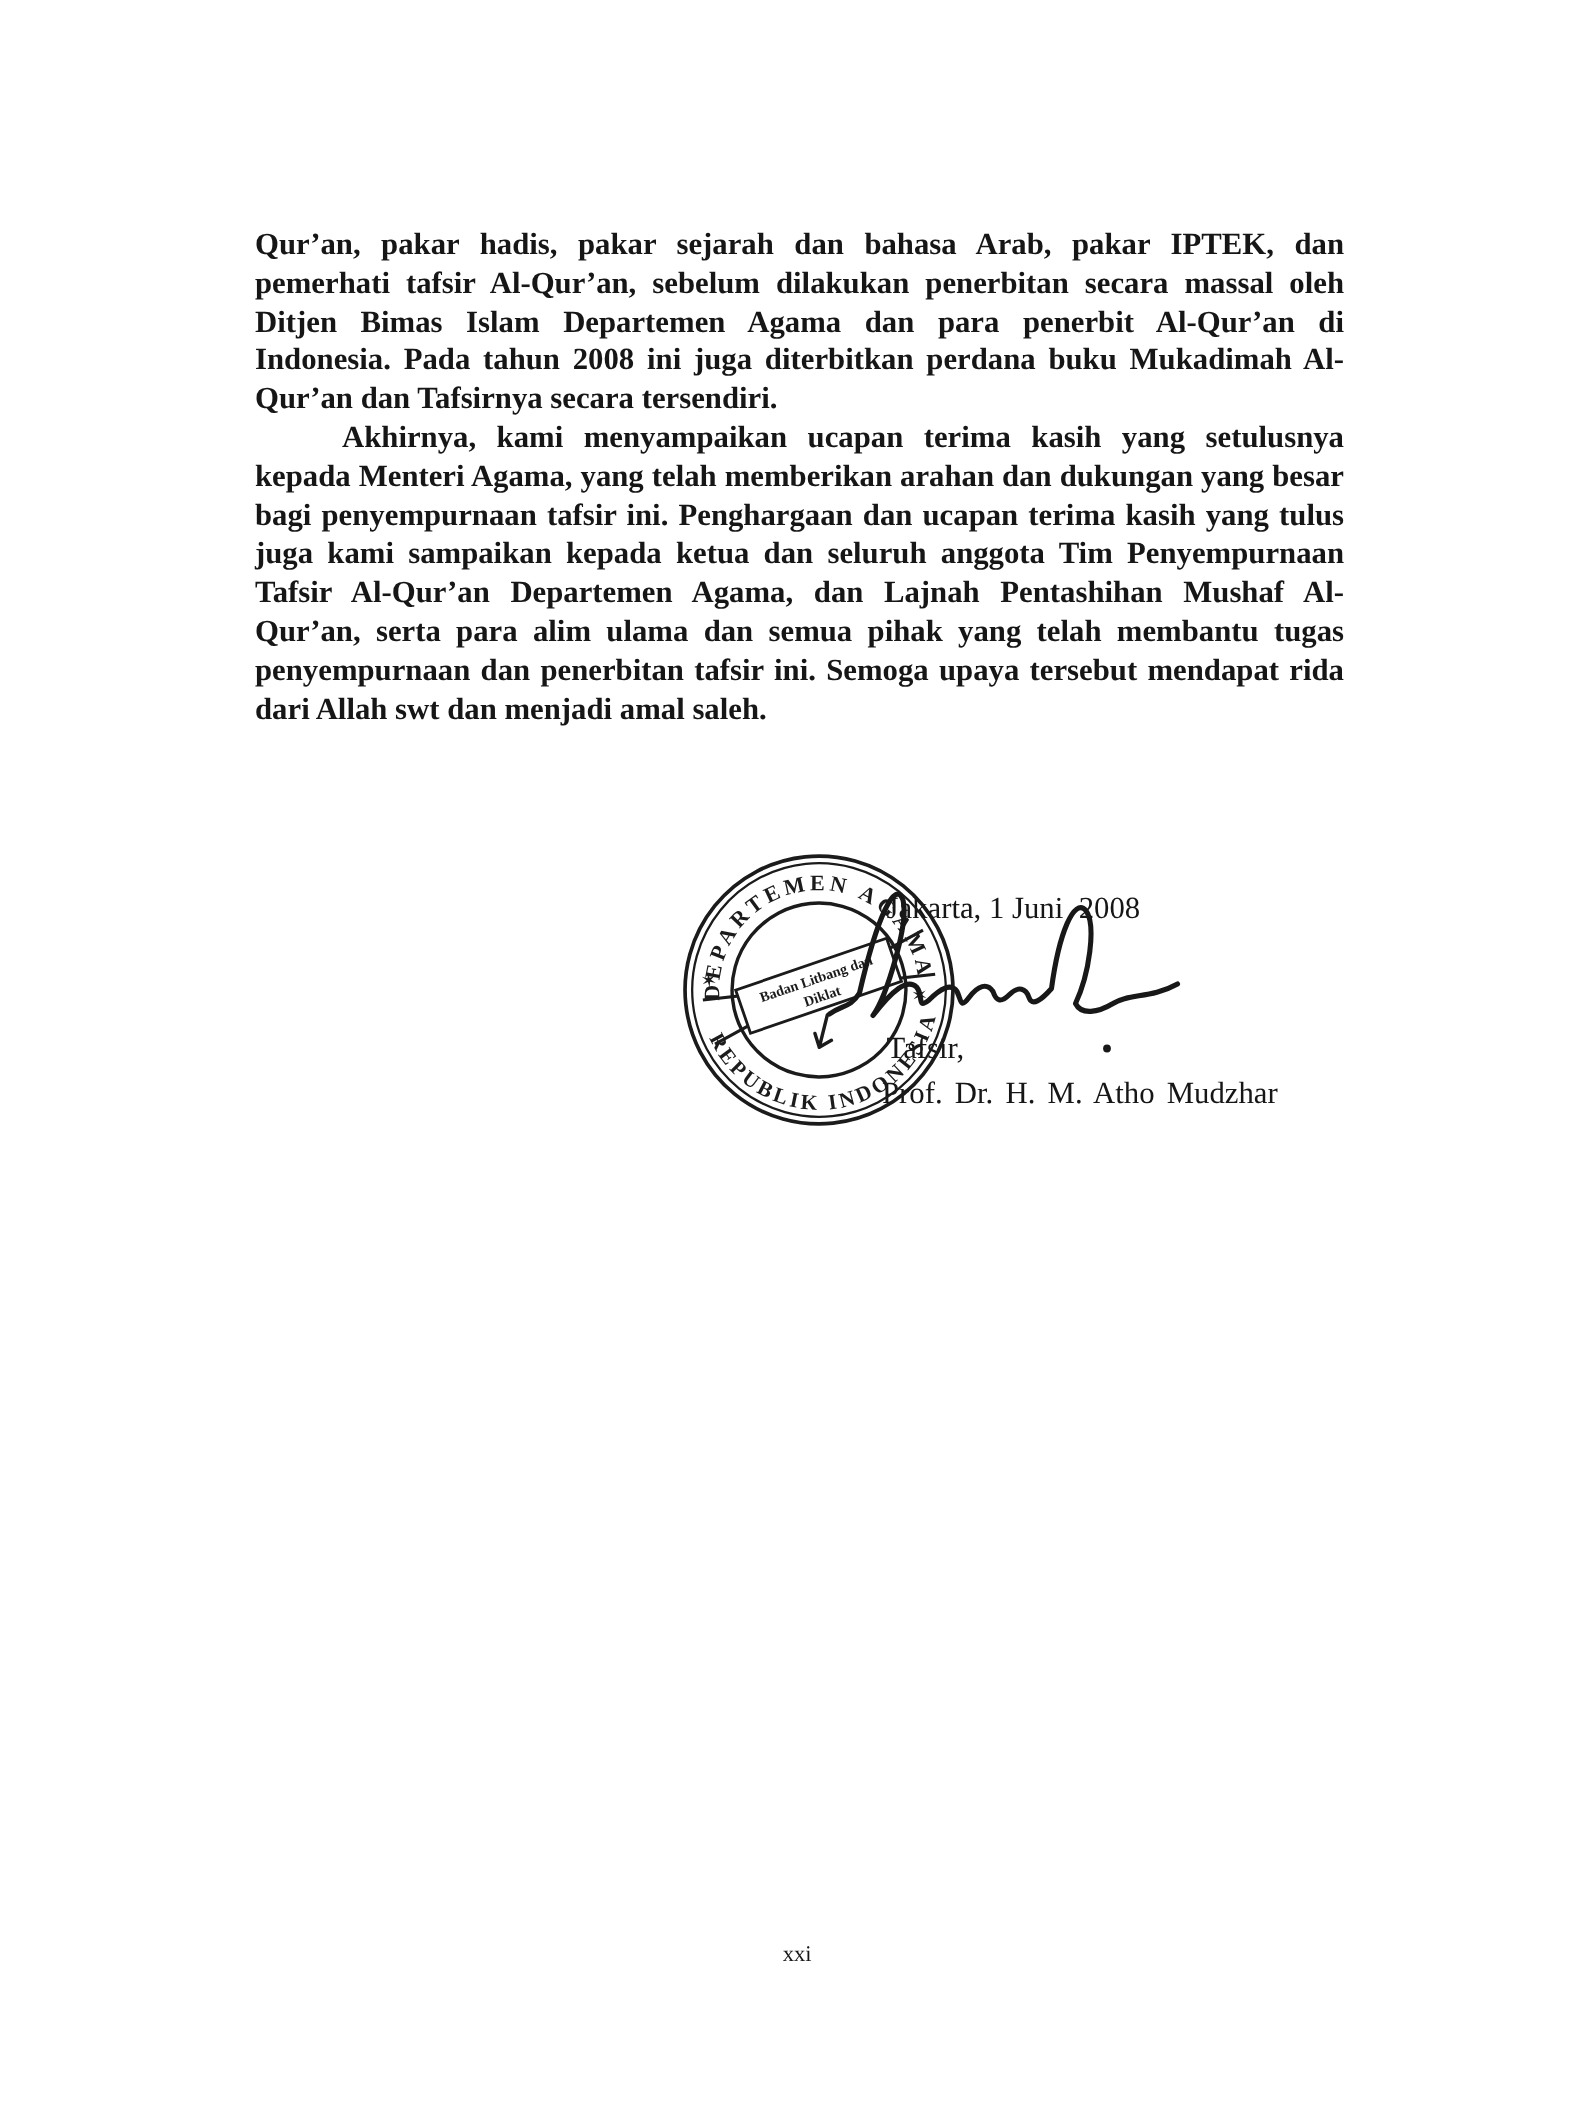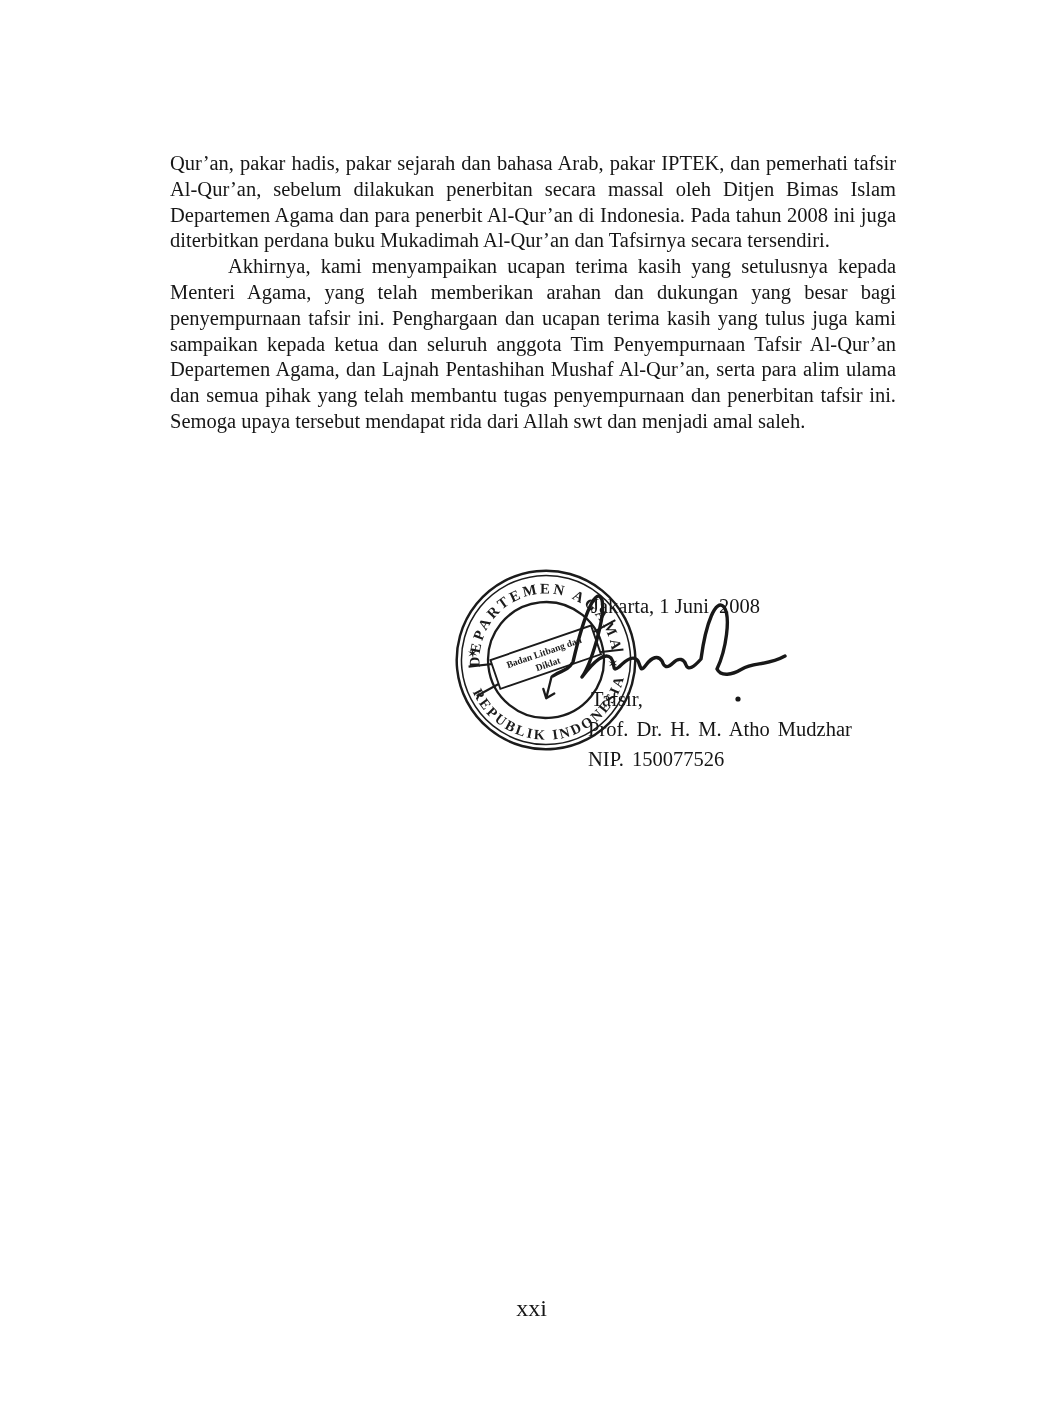--- a/index.html
+++ b/index.html
@@ -15,21 +15,21 @@
   }
   .body-text {
     position: absolute;
     left: 170px;
     top: 151px;
     width: 726px;
     font-size: 20.5px;
     line-height: 25.8px;
     text-align: justify;
   }
-  .body-text p { margin: 0; }
+  .body-text p { margin: 0; font-weight: bold; }
   .body-text p.indented { text-indent: 58px; }
   .sig-head {
     position: absolute;
     left: 591px;
     top: 529px;
     font-size: 20.5px;
     line-height: 31px;
     white-space: pre-wrap;
   }
   .stamp-svg {
@@ -56,21 +56,21 @@
     line-height: 30px;
     word-spacing: 3px;
     z-index: 1;
   }
   .page-number {
     position: absolute;
     left: 0;
     right: 0;
     top: 1295px;
     text-align: center;
-    font-size: 24px;
+    font-size: 15px;
   }
   .stamp-arc-text {
     font-family: "Liberation Serif", serif;
     font-weight: bold;
   }
   .stamp-banner-text {
     font-family: "Liberation Serif", serif;
     font-weight: bold;
   }
 </style>
@@ -84,21 +84,20 @@
     <p class="indented">Akhirnya, kami menyampaikan ucapan terima kasih yang setulusnya kepada Menteri Agama, yang telah memberikan arahan dan dukungan yang besar bagi penyempurnaan tafsir ini. Penghargaan dan ucapan terima kasih yang tulus juga kami sampaikan kepada ketua dan seluruh anggota Tim Penyempurnaan Tafsir Al-Qur’an Departemen Agama, dan Lajnah Pentashihan Mushaf Al-Qur’an, serta para alim ulama dan semua pihak yang telah membantu tugas penyempurnaan dan penerbitan tafsir ini. Semoga upaya tersebut mendapat rida dari Allah swt dan menjadi amal saleh.</p>
   </div>
 
   <div class="sig-head">
     <div>Jakarta, 1 Juni  2008</div>
     <div>Tafsir,</div>
   </div>
 
   <div class="sig-name">
     <div>Prof. Dr. H. M. Atho Mudzhar</div>
-    <div>NIP. 150077526</div>
   </div>
 
   <svg class="stamp-svg" viewBox="0 0 200 200" aria-hidden="true">
     <g transform="rotate(-6 100 100)" stroke="#1b1b1b" fill="none">
       <circle cx="100" cy="100" r="94" stroke-width="2.6"></circle>
       <circle cx="100" cy="100" r="89" stroke-width="1.6"></circle>
       <circle cx="100" cy="100" r="61" stroke-width="2.4"></circle>
 
       <defs>
         <path id="arcTop" d="M 30,100 A 70,70 0 0 1 170,100"></path>

